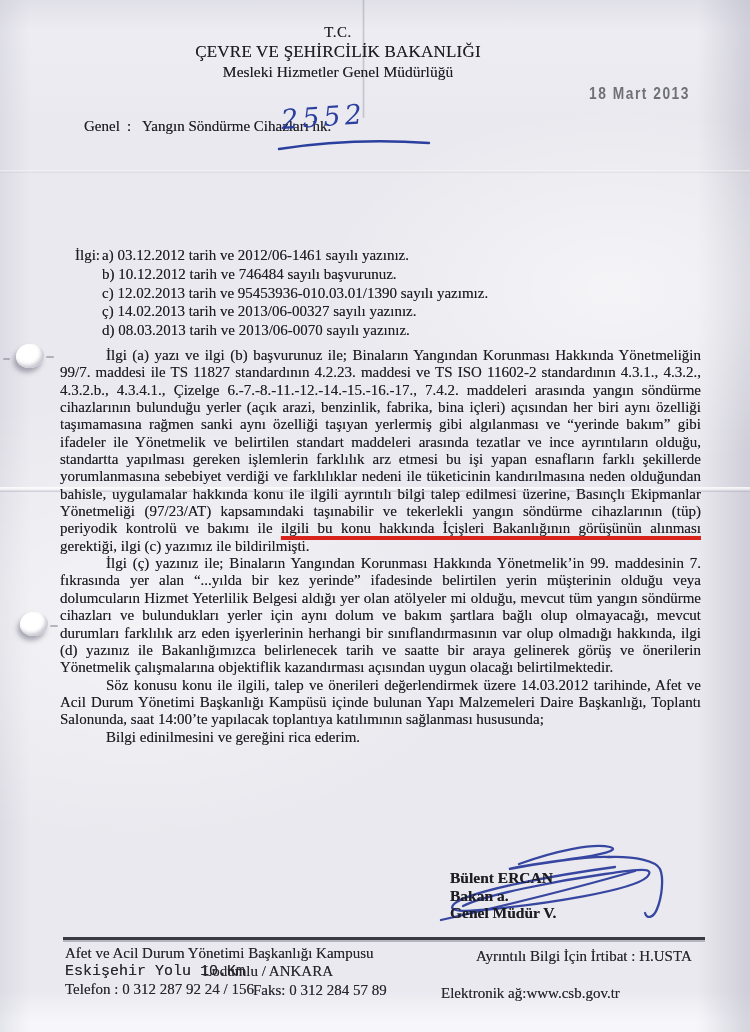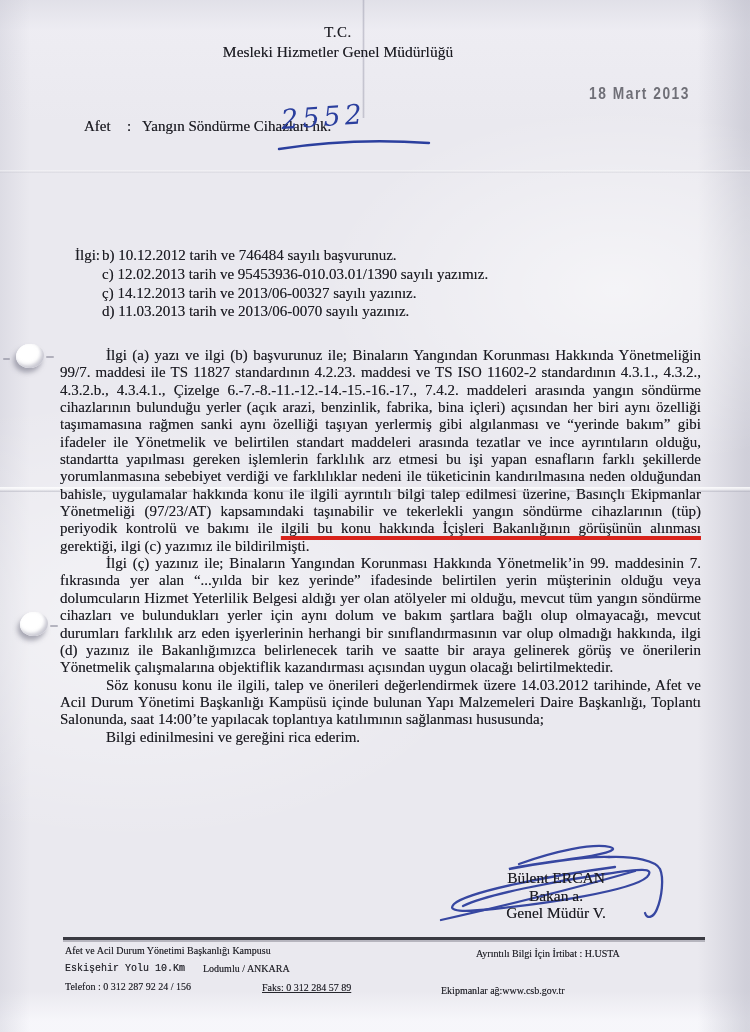--- a/index.html
+++ b/index.html
@@ -56,72 +56,74 @@
 
   
   .body-text { position:absolute; left:60px; top:347px; width:641px; font-size:15px;
     line-height:17.35px; text-align:justify; }
   .body-text p { text-indent:46px; }
   .red-underline { text-decoration:underline; text-decoration-color:#d8231b;
     text-decoration-thickness:4px; text-underline-offset:3px; text-decoration-skip-ink:none; }
 
   
   .sig-svg { position:absolute; left:423px; top:820px; }
-  .signature { position:absolute; left:450px; top:869px; width:212px; text-align:center;
-    font-size:15.5px; line-height:17.6px; }
+  .signature { position:absolute; left:450px; top:869px; width:212px; text-align:left;
+    font-size:15.5px; line-height:17.6px;font-weight:bold; }
 
   
   .footer-rule { position:absolute; left:63px; top:937px; width:642px; height:0;
     border-top:3px solid #3a3a42; box-shadow:0 2px 0 rgba(85,85,100,0.35); }
-  .f-item { position:absolute; font-size:10px; color:#26262c; white-space:nowrap; }
+  .f-item { position:absolute; font-size:15px; color:#26262c; white-space:nowrap; }
   .f-campus { left:65px; top:945px; }
   .f-street { left:65px; top:963px;font-family:Liberation Mono, monospace; }
   .f-district { left:203px; top:963px; }
   .f-phone { left:65px; top:981px; }
-  .f-fax { left:262px; top:982px;text-decoration:underline; }
+  .f-fax { left:253px; top:982px; }
   .f-contact { left:476px; top:948px; }
   .f-web { left:441px; top:985px; }
 </style>
 </head>
 <body>
 
 <div class="page">
 
   <div class="crease-v"></div>
   <div class="crease-h1"></div>
   <div class="crease-h2"></div>
   <div class="punch punch-top"></div>
   <div class="punch punch-bottom"></div>
   <div class="punch-dash" style="left:46px;top:356px;width:8px;"></div>
   <div class="punch-dash" style="left:3px;top:358px;width:7px;"></div>
   <div class="punch-dash" style="left:50px;top:625px;width:8px;"></div>
 
   <div class="letterhead">
     <div class="lh-tc">T.C.</div>
+    <div class="lh-ministry">ÇEVRE VE ŞEHİRCİLİK BAKANLIĞI</div>
     <div class="lh-directorate">Mesleki Hizmetler Genel Müdürlüğü</div>
   </div>
 
   <div class="date-stamp">18 Mart 2013</div>
 
   <div class="meta">
     <div class="meta-row">
-      <span class="meta-label">Afet</span><span class="meta-colon">:</span><span class="meta-value">Yangın Söndürme Cihazları hk.</span>
+      <span class="meta-label">Genel</span><span class="meta-colon">:</span><span class="meta-value">Yangın Söndürme Cihazları hk.</span>
     </div>
     <span class="handwritten">2552</span>
     <svg class="hand-swash" width="160" height="16" viewBox="0 0 160 16">
       <path d="M 2 12 C 40 6 95 2 152 6" fill="none" stroke="#2b3f9e" stroke-width="2.4" stroke-linecap="round"></path>
     </svg>
   </div>
 
   <div class="refs">
     <span class="ref-label">İlgi:</span>
+    <div class="ref-item">a) 03.12.2012 tarih ve 2012/06-1461 sayılı yazınız.</div>
     <div class="ref-item">b) 10.12.2012 tarih ve 746484 sayılı başvurunuz.</div>
     <div class="ref-item">c) 12.02.2013 tarih ve 95453936-010.03.01/1390 sayılı yazımız.</div>
-    <div class="ref-item">ç) 14.12.2013 tarih ve 2013/06-00327 sayılı yazınız.</div>
-    <div class="ref-item">d) 11.03.2013 tarih ve 2013/06-0070 sayılı yazınız.</div>
+    <div class="ref-item">ç) 14.02.2013 tarih ve 2013/06-00327 sayılı yazınız.</div>
+    <div class="ref-item">d) 08.03.2013 tarih ve 2013/06-0070 sayılı yazınız.</div>
   </div>
 
   <div class="body-text">
     <p><span>İlgi (a) yazı ve ilgi (b) başvurunuz ile; Binaların Yangından Korunması Hakkında Yönetmeliğin 99/7. maddesi ile TS 11827 standardının 4.2.23. maddesi ve TS ISO 11602-2 standardının 4.3.1., 4.3.2., 4.3.2.b., 4.3.4.1., Çizelge 6.-7.-8.-11.-12.-14.-15.-16.-17., 7.4.2. maddeleri arasında yangın söndürme cihazlarının bulunduğu yerler (açık arazi, benzinlik, fabrika, bina içleri) açısından her biri aynı özelliği taşımamasına rağmen sanki aynı özelliği taşıyan yerlermiş gibi algılanması ve “yerinde bakım” gibi ifadeler ile Yönetmelik ve belirtilen standart maddeleri arasında tezatlar ve ince ayrıntıların olduğu, standartta yapılması gereken işlemlerin farklılık arz etmesi bu işi yapan esnafların farklı şekillerde yorumlanmasına sebebiyet verdiği ve farklılıklar nedeni ile tüketicinin kandırılmasına neden olduğundan bahisle, uygulamalar hakkında konu ile ilgili ayrıntılı bilgi talep edilmesi üzerine, Basınçlı Ekipmanlar Yönetmeliği (97/23/AT) kapsamındaki taşınabilir ve tekerlekli yangın söndürme cihazlarının (tüp) periyodik kontrolü ve bakımı ile </span><span class="red-underline">ilgili bu konu hakkında İçişleri Bakanlığının görüşünün alınması</span><span> gerektiği, ilgi (c) yazımız ile bildirilmişti.</span></p>
     <p>İlgi (ç) yazınız ile; Binaların Yangından Korunması Hakkında Yönetmelik’in 99. maddesinin 7. fıkrasında yer alan “...yılda bir kez yerinde” ifadesinde belirtilen yerin müşterinin olduğu veya dolumcuların Hizmet Yeterlilik Belgesi aldığı yer olan atölyeler mi olduğu, mevcut tüm yangın söndürme cihazları ve bulundukları yerler için aynı dolum ve bakım şartlara bağlı olup olmayacağı, mevcut durumları farklılık arz eden işyerlerinin herhangi bir sınıflandırmasının var olup olmadığı hakkında, ilgi (d) yazınız ile Bakanlığımızca belirlenecek tarih ve saatte bir araya gelinerek görüş ve önerilerin Yönetmelik çalışmalarına objektiflik kazandırması açısından uygun olacağı belirtilmektedir.</p>
     <p>Söz konusu konu ile ilgili, talep ve önerileri değerlendirmek üzere 14.03.2012 tarihinde, Afet ve Acil Durum Yönetimi Başkanlığı Kampüsü içinde bulunan Yapı Malzemeleri Daire Başkanlığı, Toplantı Salonunda, saat 14:00’te yapılacak toplantıya katılımının sağlanması hususunda;</p>
     <p>Bilgi edinilmesini ve gereğini rica ederim.</p>
   </div>
 
   <svg class="sig-svg" width="320" height="120" viewBox="0 0 320 120">
@@ -138,15 +140,15 @@
     <div>Genel Müdür V.</div>
   </div>
 
   <div class="footer-rule"></div>
   <div class="f-item f-campus">Afet ve Acil Durum Yönetimi Başkanlığı Kampusu</div>
   <div class="f-item f-street">Eskişehir Yolu 10.Km</div>
   <div class="f-item f-district">Lodumlu / ANKARA</div>
   <div class="f-item f-phone">Telefon : 0 312 287 92 24 / 156</div>
   <div class="f-item f-fax">Faks: 0 312 284 57 89</div>
   <div class="f-item f-contact">Ayrıntılı Bilgi İçin İrtibat : H.USTA</div>
-  <div class="f-item f-web">Ekipmanlar ağ:www.csb.gov.tr</div>
+  <div class="f-item f-web">Elektronik ağ:www.csb.gov.tr</div>
 
 </div>
 
 </body></html>

